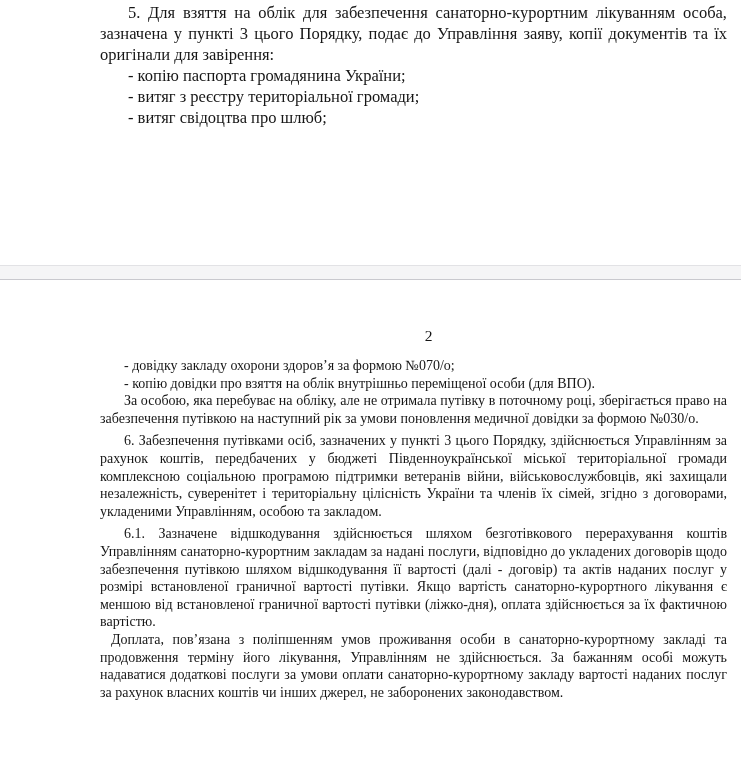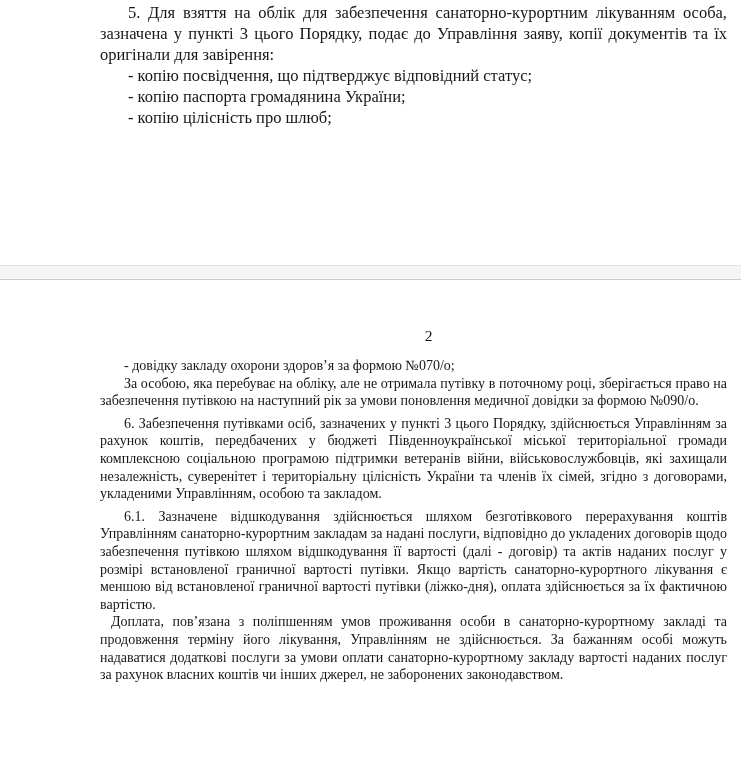--- a/index.html
+++ b/index.html
@@ -56,29 +56,30 @@
   .gap-before { margin-top:5px; }
   .indent-small { text-indent:11px !important; }
 </style>
 </head>
 <body>
 
 <div class="doc">
 
   <div class="page page-1">
     <p>5. Для взяття на облік для забезпечення санаторно-курортним лікуванням особа, зазначена у пункті 3 цього Порядку, подає до Управління заяву, копії документів та їх оригінали для завірення:</p>
-    <p>- копію посвідчення, що підтверджує відповідний статус;</p>
     <p>- копію паспорта громадянина України;</p>
-    <p>- копію цілісність про шлюб;</p>
+    <p>- витяг з реєстру територіальної громади;</p>
+    <p>- витяг свідоцтва про шлюб;</p>
   </div>
 
   <div class="page-break"></div>
 
   <div class="page page-2">
     <div class="page-number">2</div>
     <p>- довідку закладу охорони здоров’я за формою №070/о;</p>
-    <p>За особою, яка перебуває на обліку, але не отримала путівку в поточному році, зберігається право на забезпечення путівкою на наступний рік за умови поновлення медичної довідки за формою №090/о.</p>
+    <p>- копію довідки про взяття на облік внутрішньо переміщеної особи (для ВПО).</p>
+    <p>За особою, яка перебуває на обліку, але не отримала путівку в поточному році, зберігається право на забезпечення путівкою на наступний рік за умови поновлення медичної довідки за формою №030/о.</p>
     <p class="gap-before">6. Забезпечення путівками осіб, зазначених у пункті 3 цього Порядку, здійснюється Управлінням за рахунок коштів, передбачених у бюджеті Південноукраїнської міської територіальної громади комплексною соціальною програмою підтримки ветеранів війни, військовослужбовців, які захищали незалежність, суверенітет і територіальну цілісність України та членів їх сімей, згідно з договорами, укладеними Управлінням, особою та закладом.</p>
     <p class="gap-before">6.1. Зазначене відшкодування здійснюється шляхом безготівкового перерахування коштів Управлінням санаторно-курортним закладам за надані послуги, відповідно до укладених договорів щодо забезпечення путівкою шляхом відшкодування її вартості (далі - договір) та актів наданих послуг у розмірі встановленої граничної вартості путівки. Якщо вартість санаторно-курортного лікування є меншою від встановленої граничної вартості путівки (ліжко-дня), оплата здійснюється за їх фактичною вартістю.</p>
     <p class="indent-small">Доплата, пов’язана з поліпшенням умов проживання особи в санаторно-курортному закладі та продовження терміну його лікування, Управлінням не здійснюється. За бажанням особі можуть надаватися додаткові послуги за умови оплати санаторно-курортному закладу вартості наданих послуг за рахунок власних коштів чи інших джерел, не заборонених законодавством.</p>
   </div>
 
 </div>
 
 </body></html>

